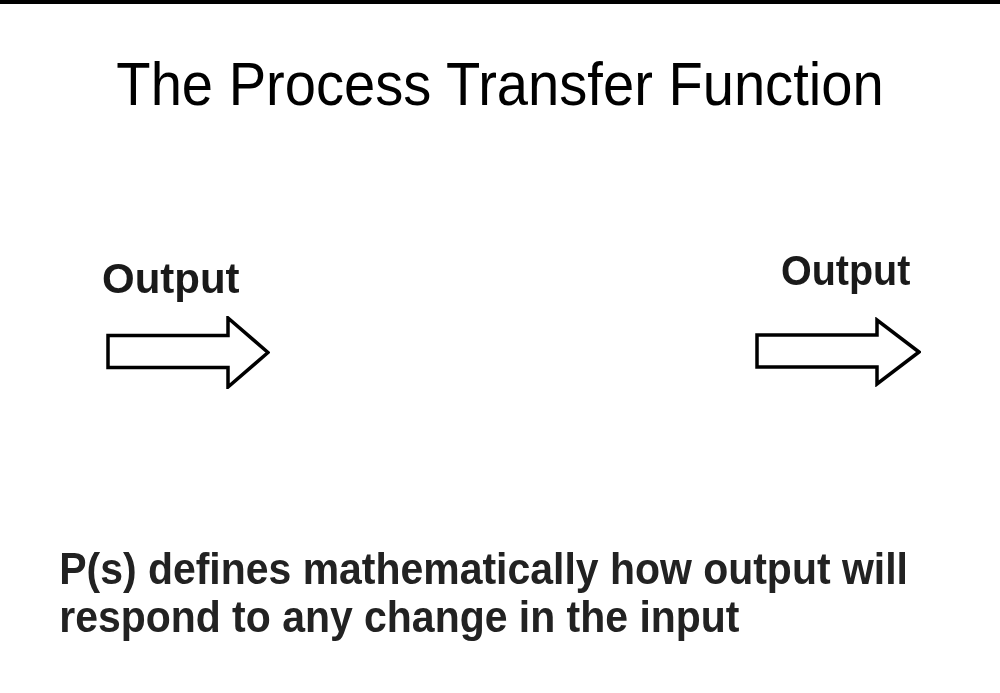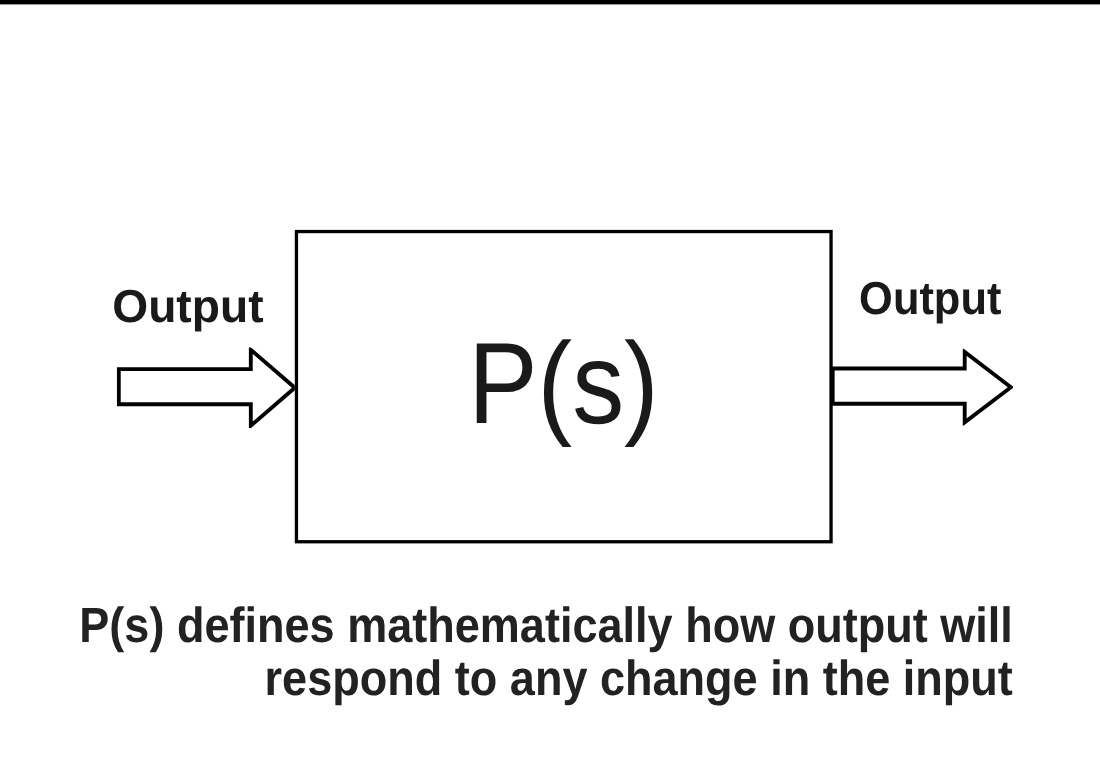--- a/index.html
+++ b/index.html
@@ -78,53 +78,51 @@
   .input-arrow  { left: 106px; top: 316px; }
   .output-arrow { left: 755px; top: 317px; }
   .arrow polygon {
     fill: #ffffff;
     stroke: #000000;
     stroke-width: 3.5;
     stroke-linejoin: miter;
   }
   .caption {
     position: absolute;
-    left: 4px; top: 545px;
+    left: 16px; top: 545px;
     width: 960px;
-    text-align: right;
+    text-align: left;
     font-size: 45px;
     font-weight: 700;
     line-height: 48px;
     color: #222222;
   }
   .caption .squish {
     transform: scaleX(0.91);
     transform-origin: 50% 50%;
     white-space: nowrap;
   }
 </style>
 </head>
 <body>
 
 <div class="slide">
 
   <div class="top-border"></div>
 
+  <h1 class="title"><span class="squish">The Process Transfer Function</span></h1>
 
   <div class="io-label input-label">Output</div>
 
   <div class="io-label output-label">Output</div>
 
   <svg class="arrow input-arrow" width="164" height="73" viewBox="0 0 164 73" aria-hidden="true">
     <polygon points="2,19.5 122,19.5 122,2 162,36.5 122,71 122,51.5 2,51.5"></polygon>
   </svg>
 
-  <div class="process-box">
-    <span class="ps">P(s)</span>
-  </div>
 
   <svg class="arrow output-arrow" width="166" height="70" viewBox="0 0 166 70" aria-hidden="true">
     <polygon points="2,18 122,18 122,3 164,35 122,67 122,50 2,50"></polygon>
   </svg>
 
   <div class="caption">
     <div class="squish">P(s) defines mathematically how output will</div>
     <div class="squish">respond to any change in the input</div>
   </div>
 

